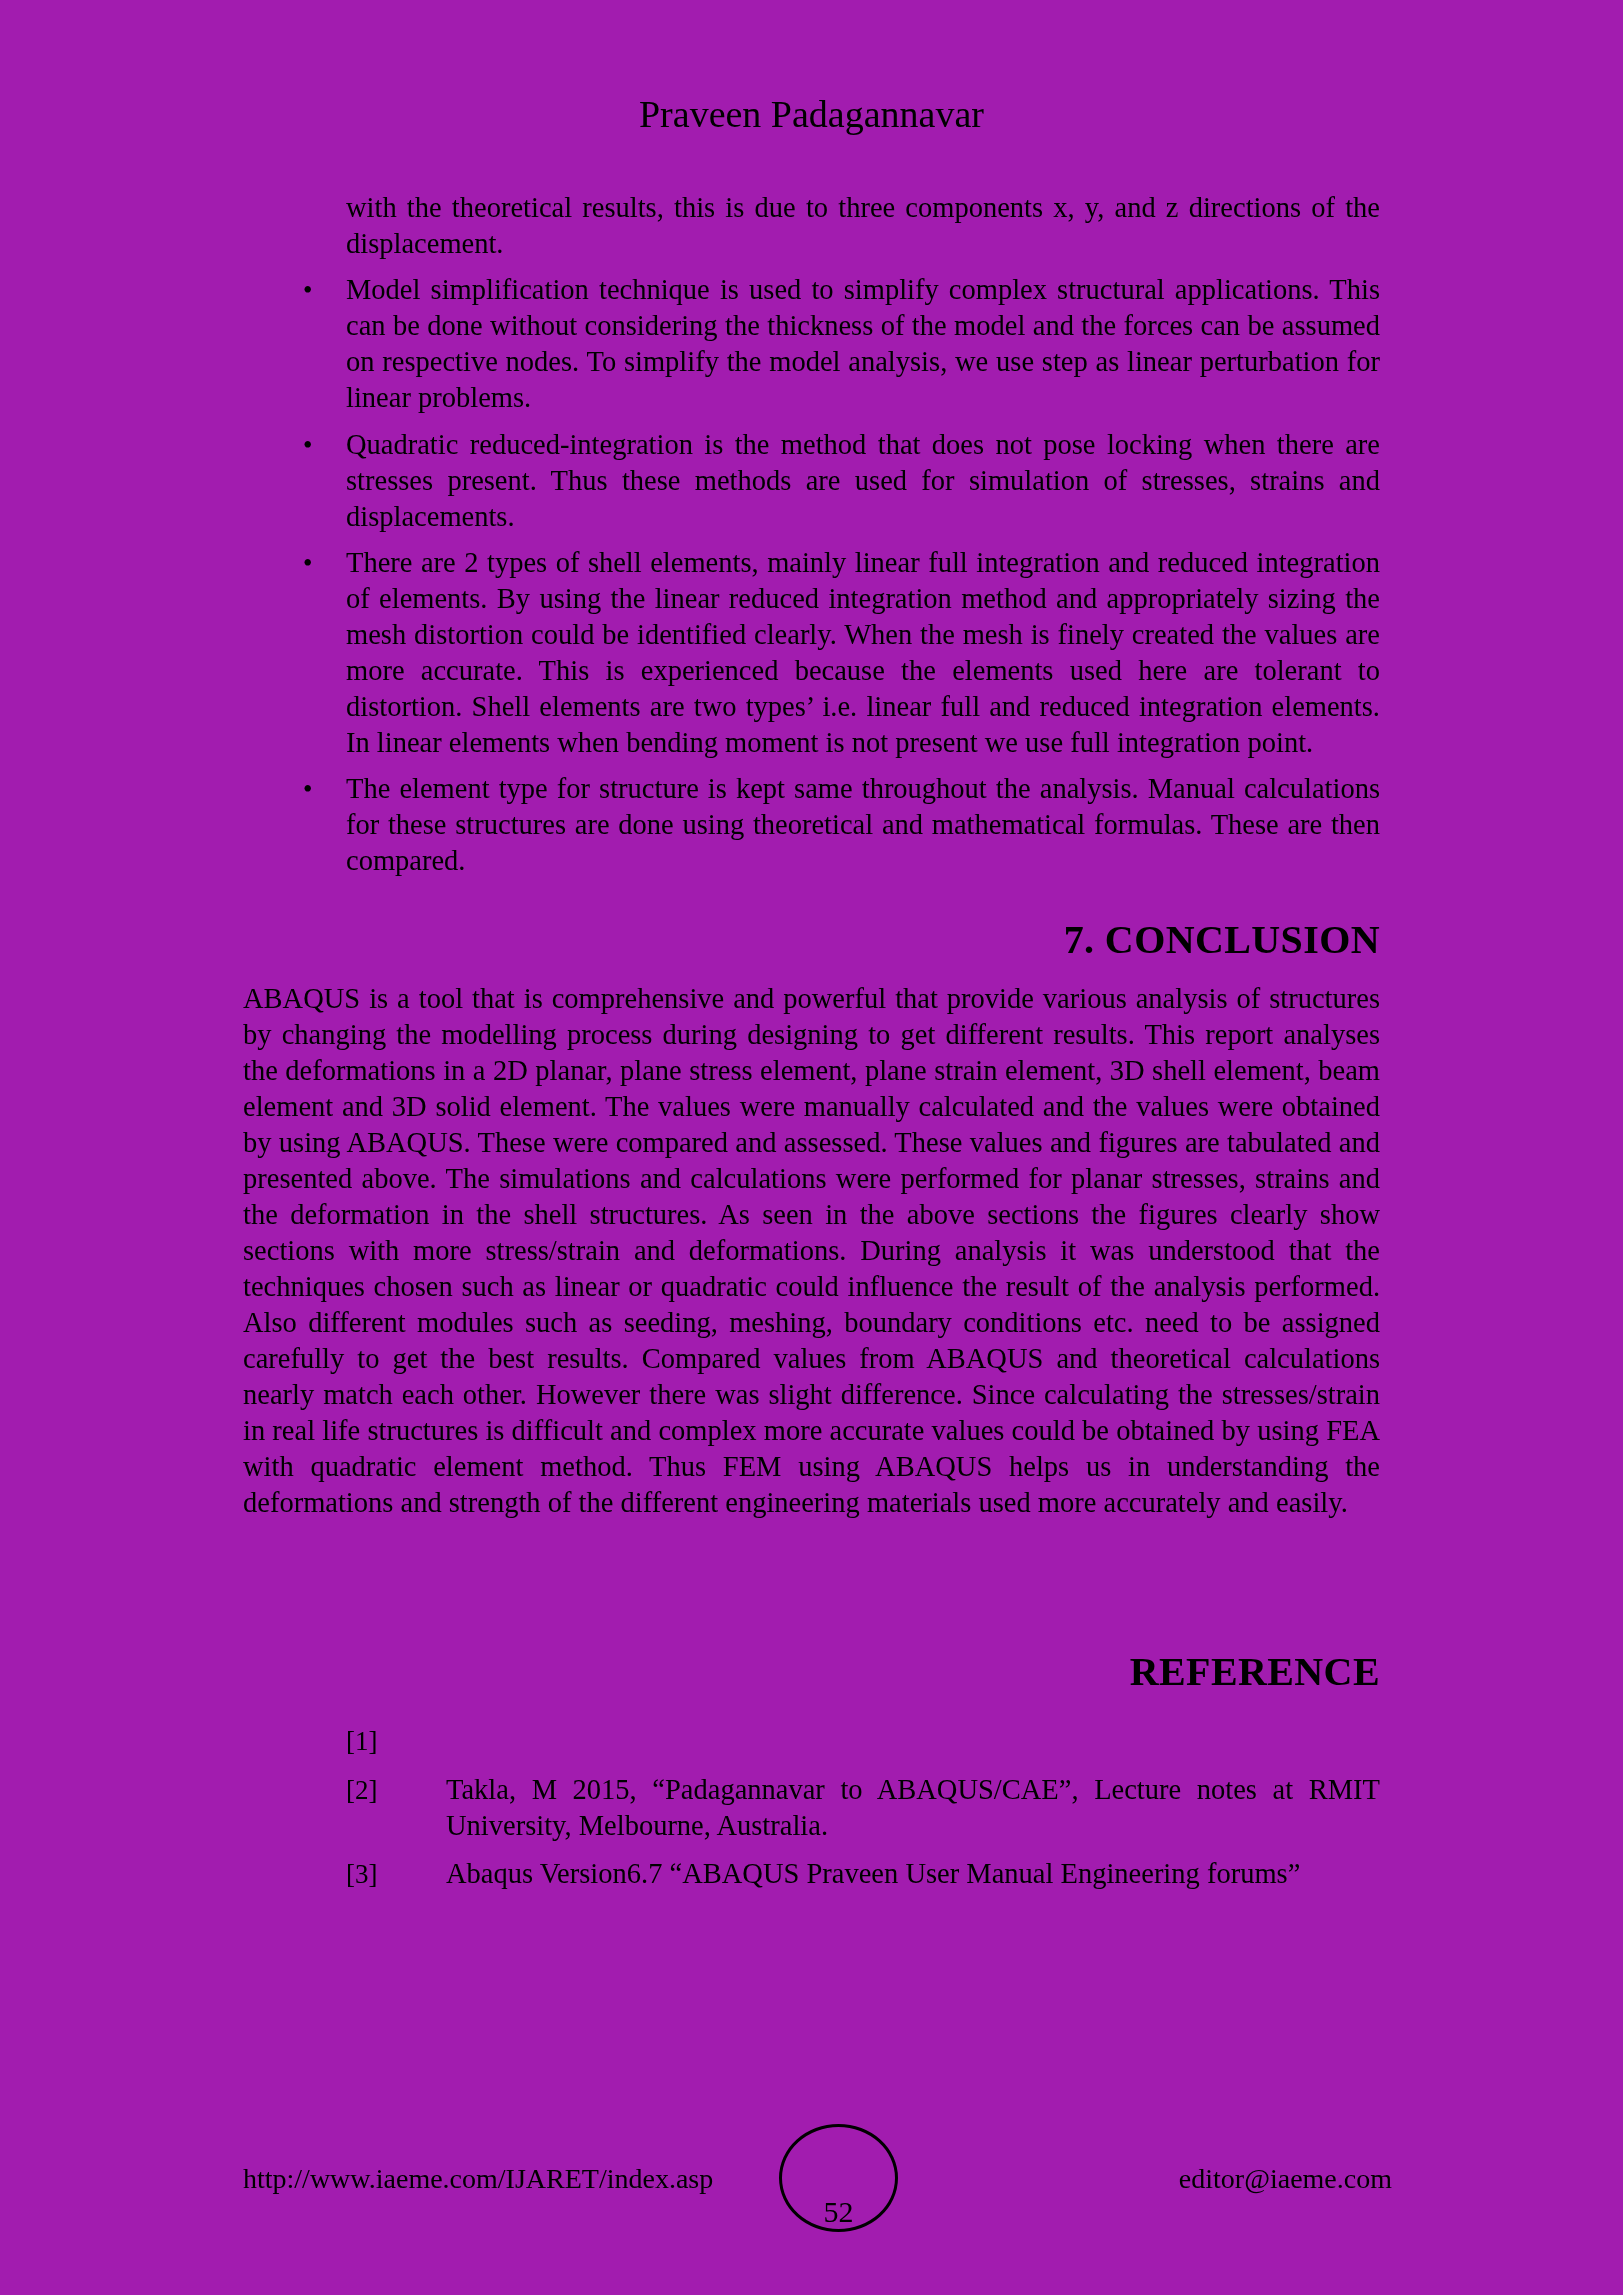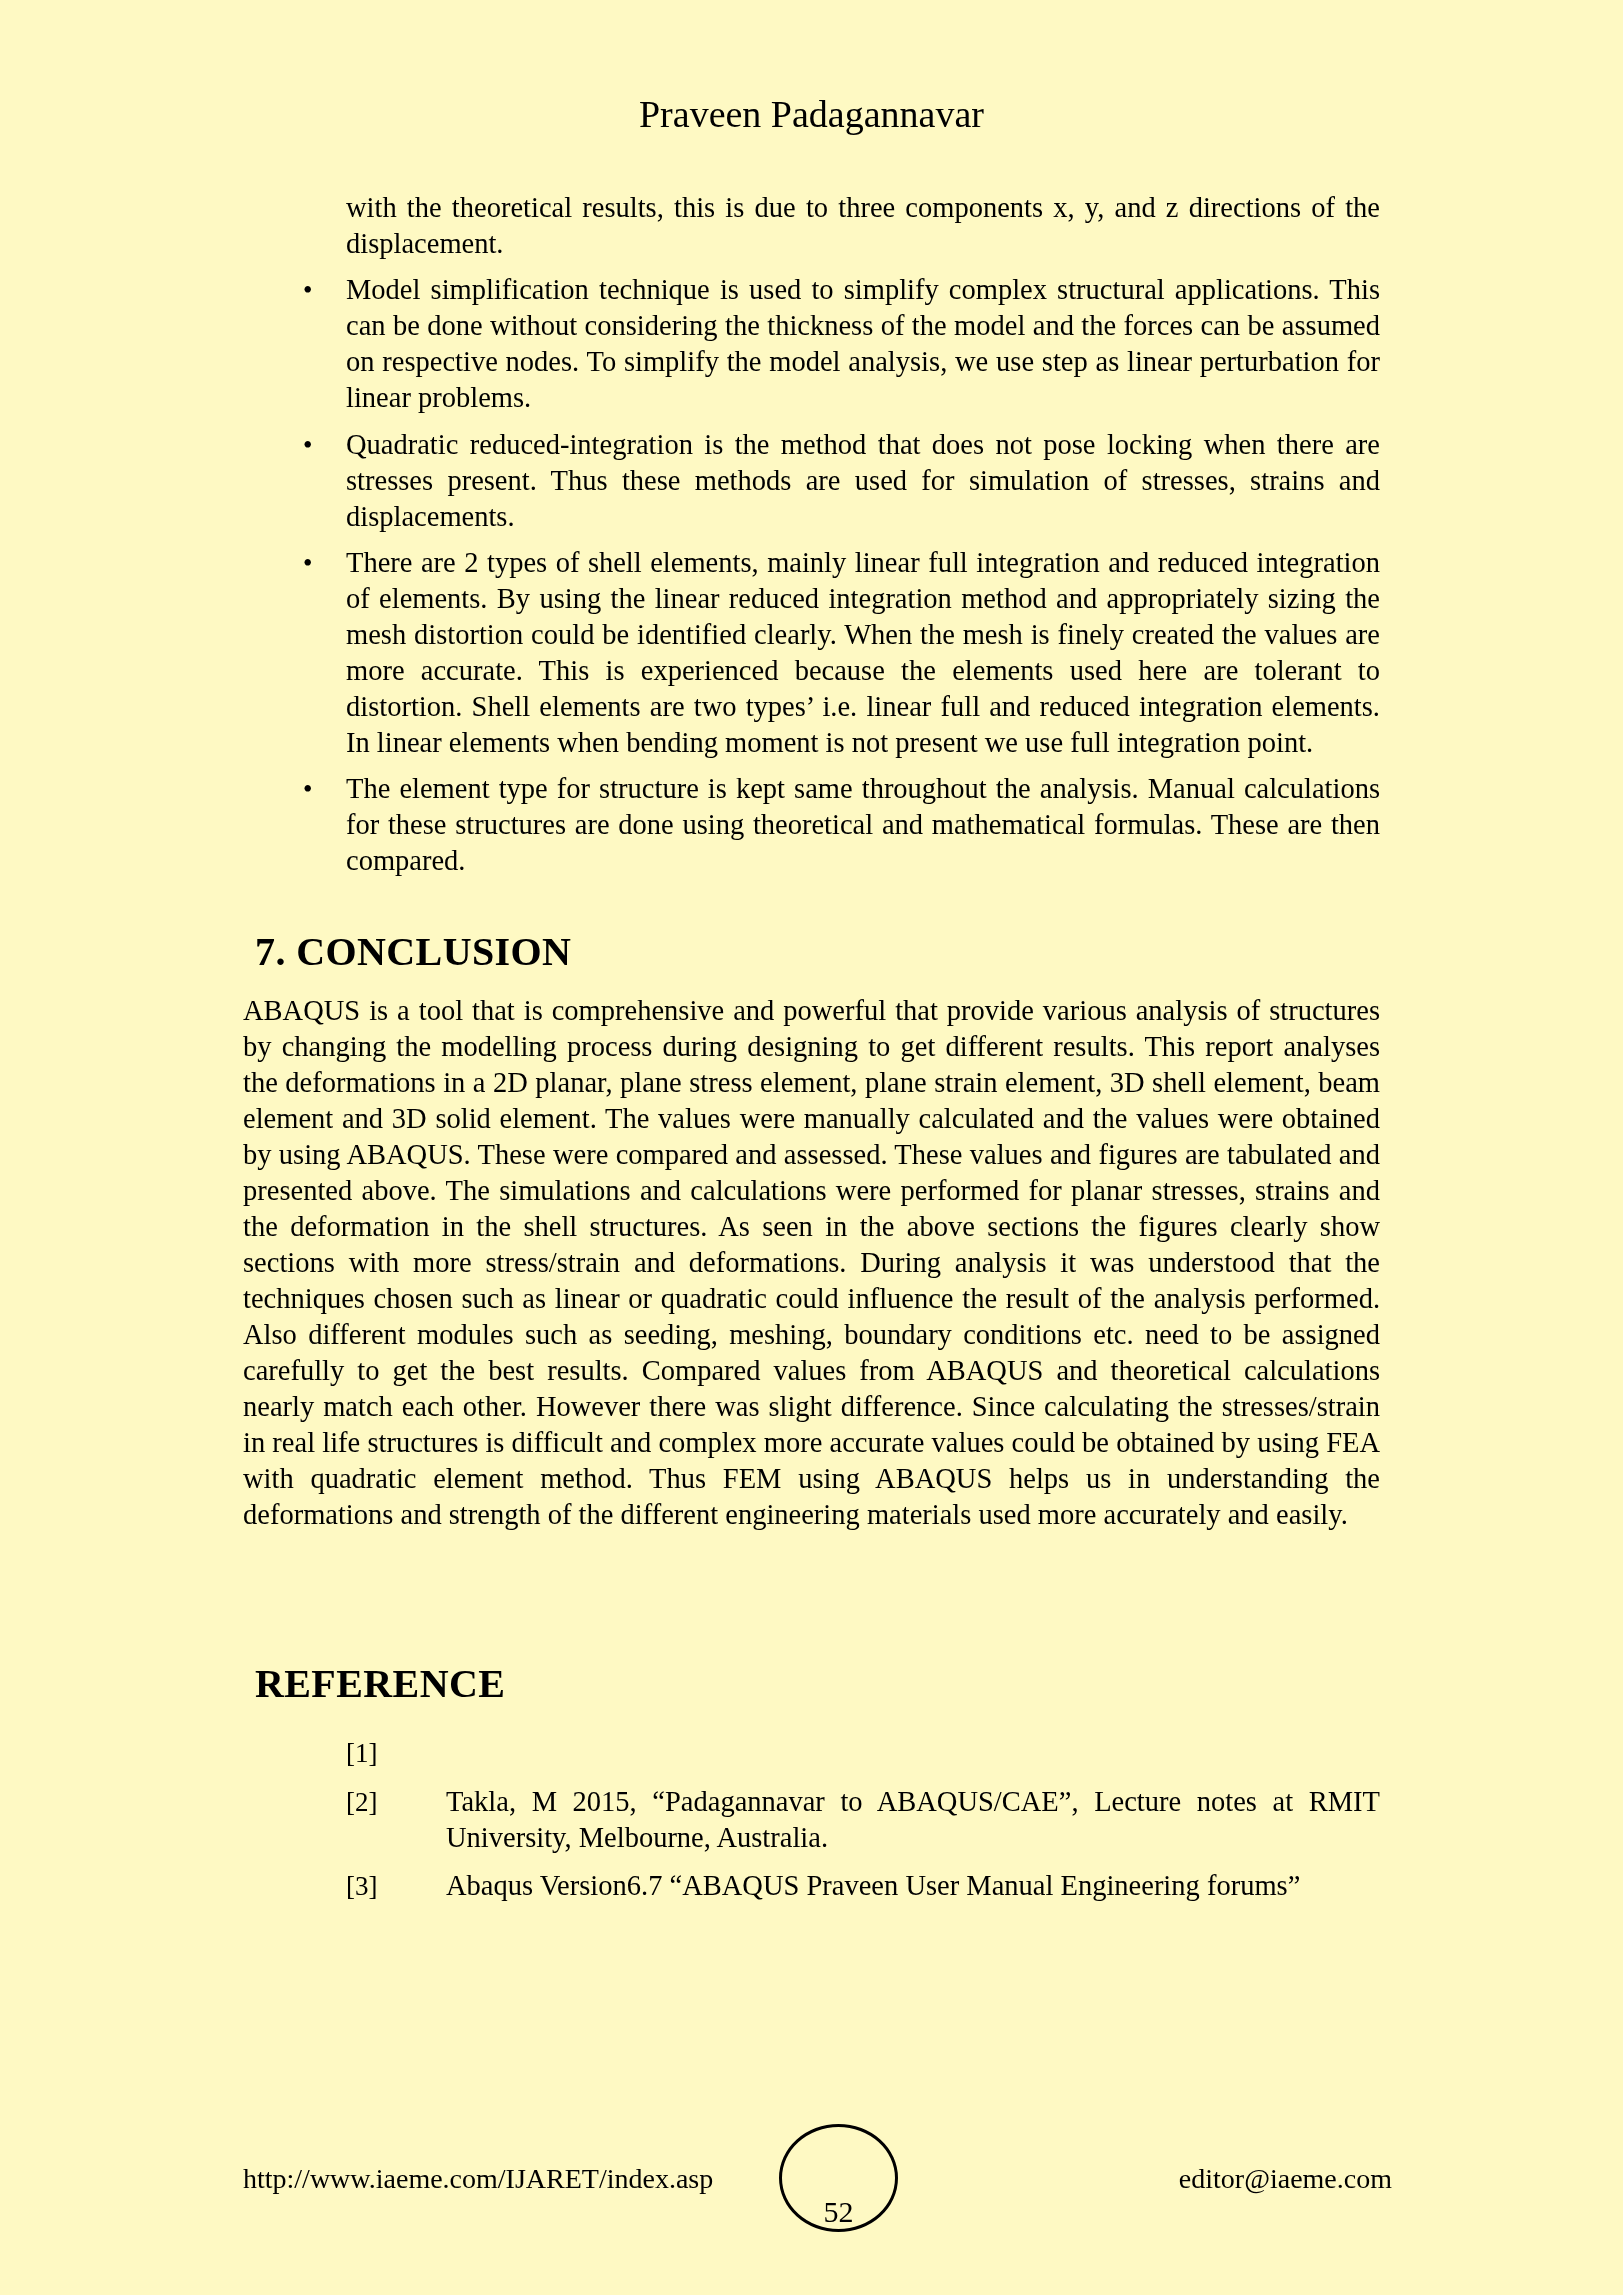--- a/index.html
+++ b/index.html
@@ -4,21 +4,21 @@
 <style>
   html, body {
     margin: 0;
     padding: 0;
     background: #e8e8e8;
   }
   .page {
     position: relative;
     width: 1623px;
     height: 2295px;
-    background: #fef9c3;
+    background: #a21caf;
     color: #000000;
     font-family: "Liberation Serif", "DejaVu Serif", serif;
     overflow: hidden;
   }
   .author-header {
     position: absolute;
     top: 92px;
     left: 0;
     width: 100%;
     text-align: center;
@@ -46,25 +46,26 @@
   .bullet-marker {
     flex: none;
     width: 43px;
     font-size: 27px;
   }
   .bullet-text {
     flex: 1;
     text-align: justify;
   }
   .section-heading {
-    margin: 12px;
+    margin: 0;
     font-size: 40px;
     line-height: 48px;
     font-weight: bold;
     letter-spacing: 0.4px;
+    text-align: right;
   }
   .block-conclusion { top: 916px; }
   .conclusion-para {
     margin: 17.4px 0 0 0;
     text-align: justify;
   }
   .block-reference { top: 1648px; }
   .ref-list { margin-top: 27px; }
   .ref-item {
     display: flex;

